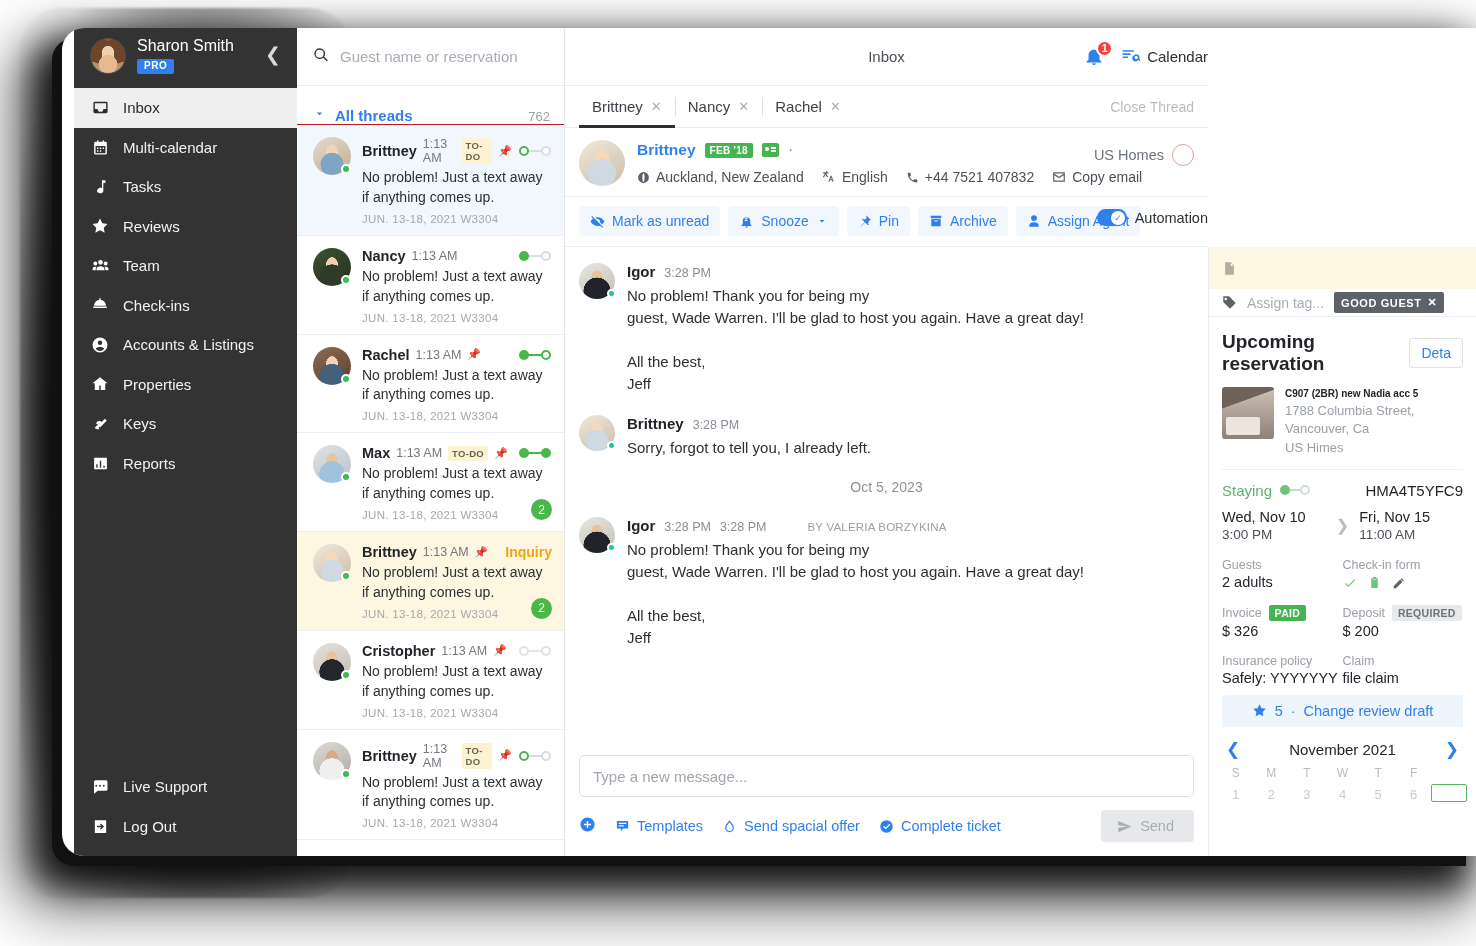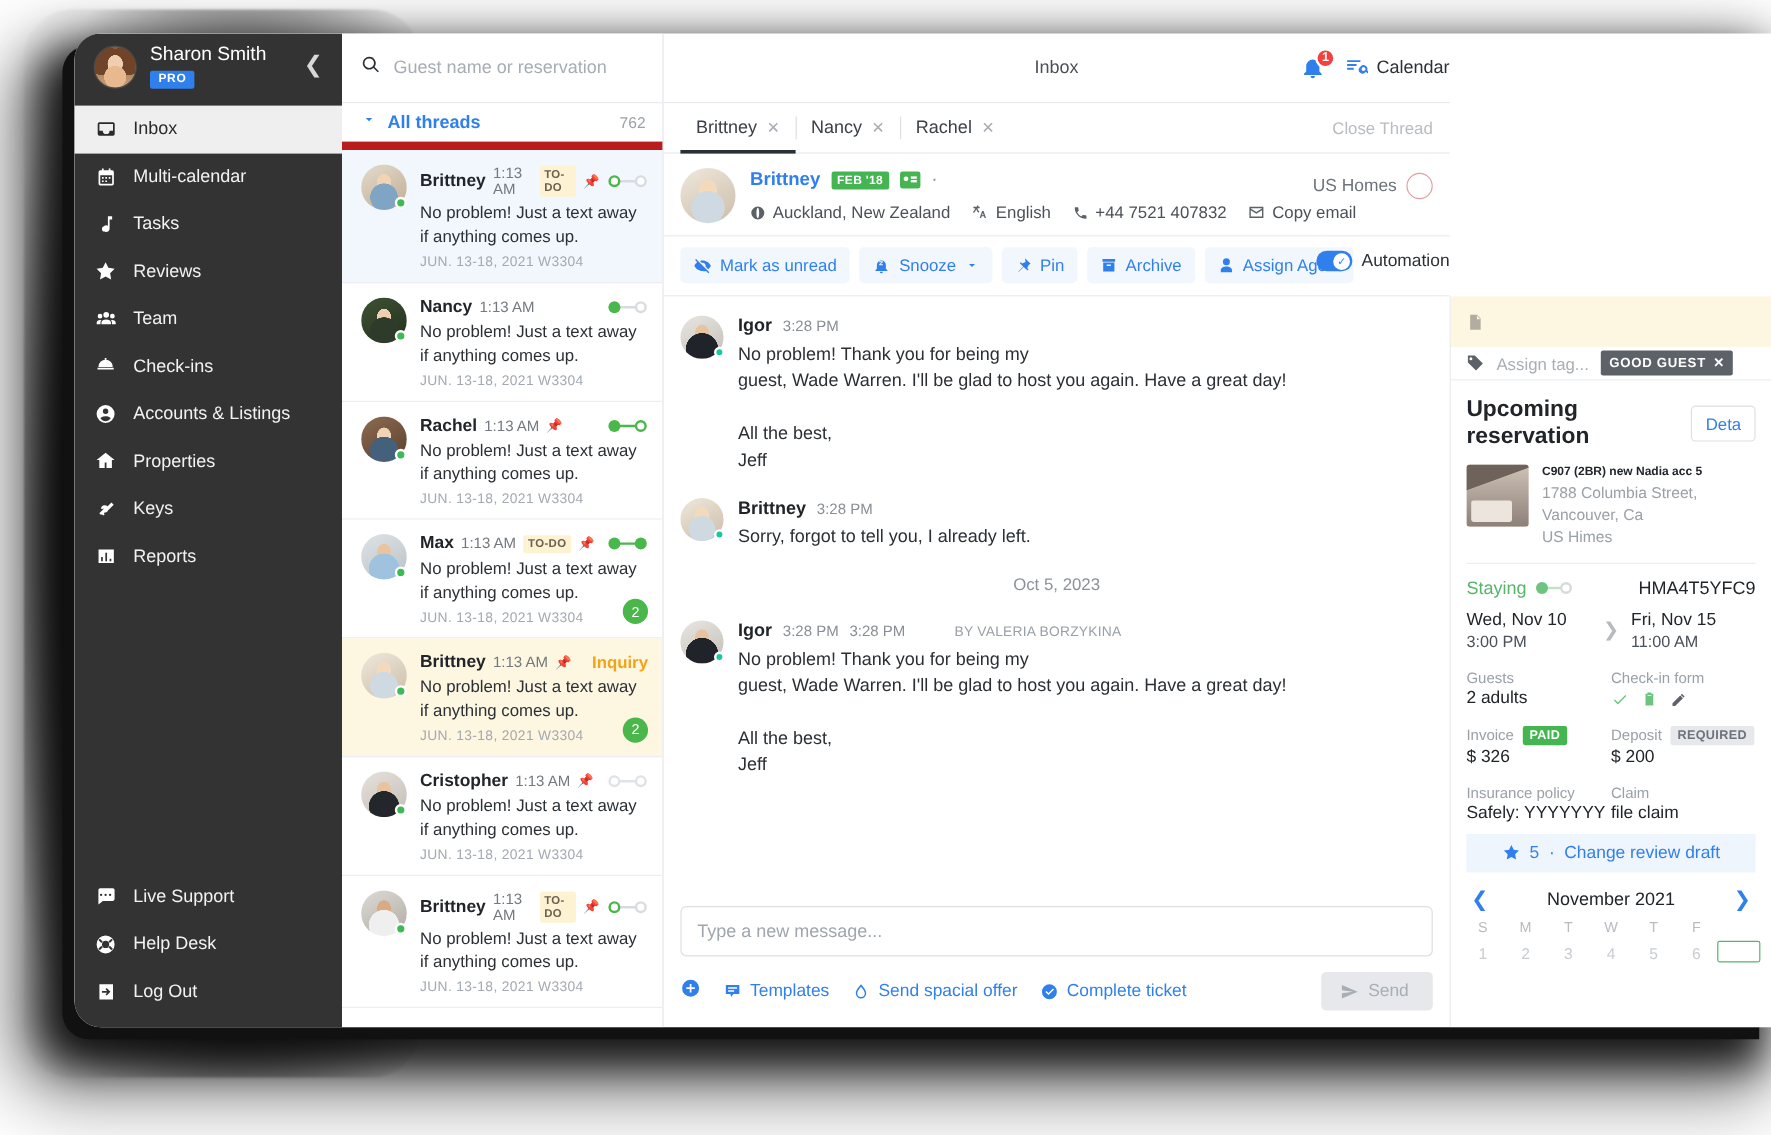--- a/index.html
+++ b/index.html
@@ -32,21 +32,21 @@
     filter: blur(1px);
     z-index: 0;
   }
 
   
   .sidebar {
     width: 223px; flex: 0 0 223px;
     background: #333333;
     color: #ffffff;
     display: flex; flex-direction: column;
-    position: relative; z-index: 2;
+    position: relative; z-index: 2; margin-left: 12px;
   }
   .profile { display:flex; align-items:center; height:56px; padding:0 14px 0 16px; }
   .avatar-img {
     width: 36px; height: 36px; border-radius: 50%;
     flex: 0 0 36px;
     background: #b9905f;
     background-image:
       radial-gradient(circle at 50% 74%, #e8b98e 0 30%, rgba(0,0,0,0) 31%),
       radial-gradient(ellipse at 50% 42%, #f0cfae 0 26%, rgba(0,0,0,0) 27%),
       radial-gradient(ellipse at 22% 34%, #6f4428 0 38%, rgba(0,0,0,0) 39%),
@@ -89,22 +89,22 @@
   .search-row {
     height:58px; display:flex; align-items:center; gap:11px;
     padding: 0 14px 0 16px; border-bottom:1px solid #e9ebee;
   }
   .search-input {
     border:none; outline:none; font-size:15px; color:#8b9199;
     font-family:"Liberation Sans", sans-serif; width:100%; background:transparent;
   }
   .search-input::placeholder { color:#a7adb5; }
   .allthreads {
-    height: 39px; display:flex; align-items:center; gap:9px;
-    padding:0 14px 0 16px; border-bottom:7px solid #b91c1c;
+    height: 39px; display:flex; align-items:flex-end; gap:9px;
+    padding:0 14px 0 16px; border-bottom:1px solid #b91c1c;
   }
   .allthreads .lbl { color:#2f80ed; font-size:15px; font-weight:600; }
   .allthreads .cnt { margin-left:auto; color:#9aa1a9; font-size:13px; }
   .thread-scroll { flex:1 1 auto; overflow:hidden; }
   .thread {
     display:flex; gap:11px; padding:12px 12px 10px 16px;
     border-bottom:1px solid #eceef1; cursor:pointer; position:relative;
   }
   .thread.sel-blue { background:#f1f7fc; }
   .thread.sel-yellow { background:#fdf6e0; }
@@ -404,28 +404,20 @@
       <div class="navitem">
         <span class="ic">
             <svg width="18" height="18" viewBox="0 0 24 24">
               <path d="M4 3h16a2 2 0 012 2v10a2 2 0 01-2 2H9l-5 4V5a2 2 0 012-2zm3 6a1.3 1.3 0 100 2.6A1.3 1.3 0 007 9zm5 0a1.3 1.3 0 100 2.6A1.3 1.3 0 0012 9zm5 0a1.3 1.3 0 100 2.6A1.3 1.3 0 0017 9z"></path>
             </svg>
           </span>
         <span>Live Support</span>
       </div>
       <div class="navitem">
         <span class="ic">
-            <svg width="18" height="18" viewBox="0 0 24 24">
-              <path d="M12 2a10 10 0 100 20 10 10 0 000-20zm0 6a4 4 0 110 8 4 4 0 010-8zM5.6 5.6l3.2 3.2a5.9 5.9 0 00-1.6 1.6L4 7.2a10 10 0 011.6-1.6zm12.8 0A10 10 0 0120 7.2l-3.2 3.2a5.9 5.9 0 00-1.6-1.6zM4 16.8l3.2-3.2c.4.6 1 1.2 1.6 1.6l-3.2 3.2A10 10 0 014 16.8zm16 0a10 10 0 01-1.6 1.6l-3.2-3.2c.6-.4 1.2-1 1.6-1.6z"></path>
-            </svg>
-          </span>
-        <span>Help Desk</span>
-      </div>
-      <div class="navitem">
-        <span class="ic">
             <svg width="17" height="17" viewBox="0 0 24 24">
               <path d="M4 3h16v18H4V3zm8.6 4.6L11.2 9l2 2H7v2h6.2l-2 2 1.4 1.4L17 12l-4.4-4.4z"></path>
             </svg>
           </span>
         <span>Log Out</span>
       </div>
     </div>
   </div>
 
   <div class="threads">

